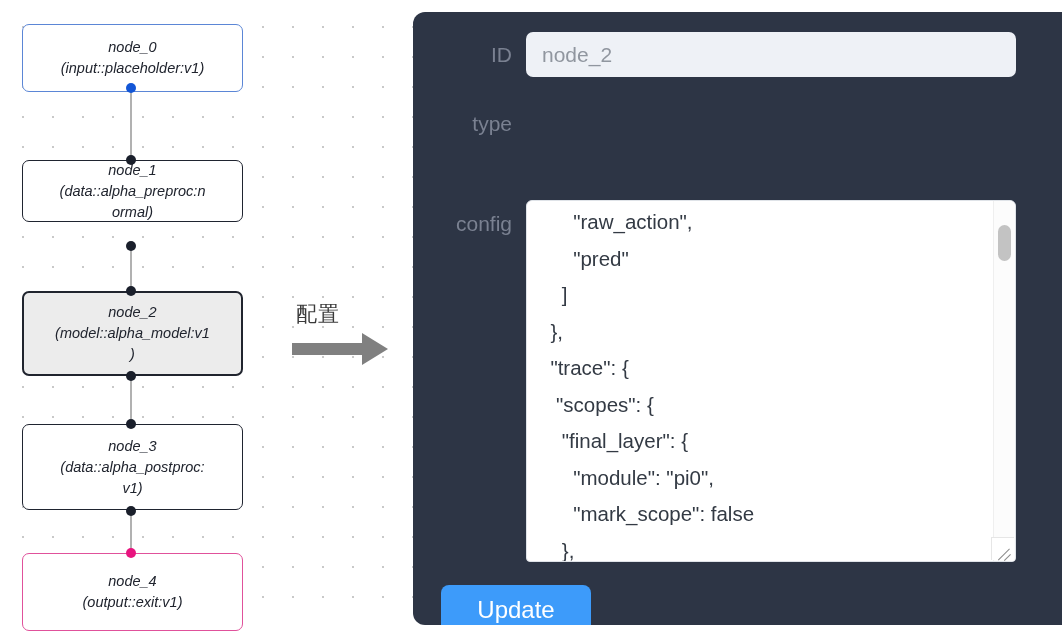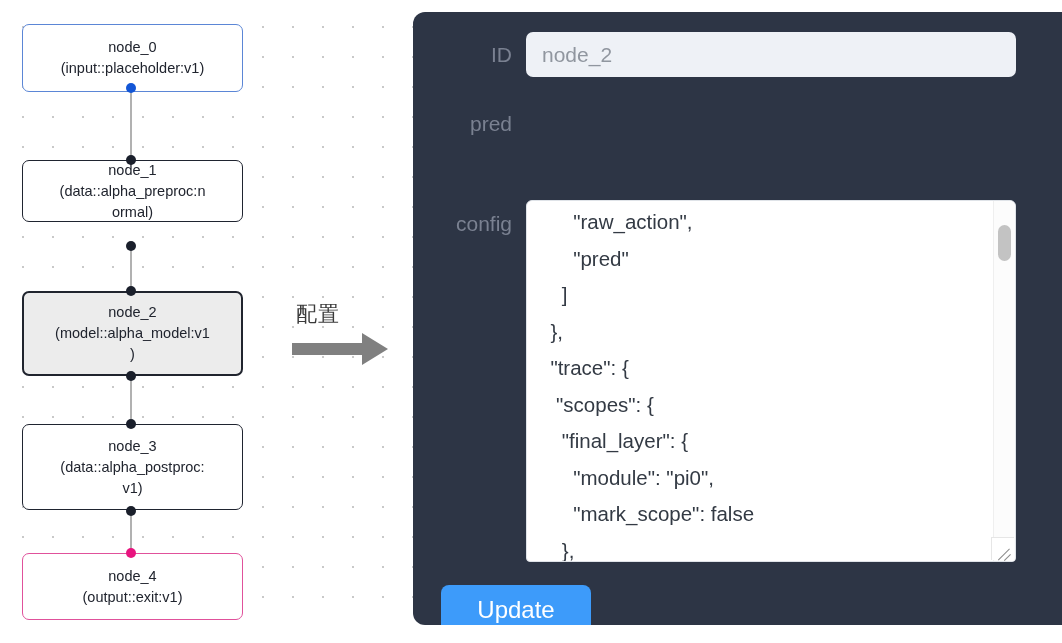--- a/index.html
+++ b/index.html
@@ -46,20 +46,21 @@
     display: flex;
     align-items: center;
     justify-content: center;
     text-align: center;
     color: #20242e;
     font-size: 14.5px;
     line-height: 21px;
     font-family: "Liberation Sans", sans-serif;
     padding: 2px 8px;
     z-index: 3;
+    font-style: italic;
   }
   .node .ntext { display: block; width: 100%; }
   .node.input-node  { border-color: #5b86d6; border-width: 1.6px; }
   .node.output-node { border-color: #e0519b; border-width: 1.6px; }
   .node.selected {
     background: #ececec;
     border-color: #20242e;
     border-width: 2.4px;
   }
 
@@ -269,21 +270,21 @@
   <div class="port" style="left:126px; top:371px;"></div>
 
   <div class="node" style="left:22px; top:424px; width:221px; height:86px;">
     <span class="ntext" style="white-space:pre-line;">node_3
 (data::alpha_postproc:
 v1)</span>
   </div>
   <div class="port" style="left:126px; top:419px;"></div>
   <div class="port" style="left:126px; top:506px;"></div>
 
-  <div class="node output-node" style="left:22px; top:553px; width:221px; height:67px;">
+  <div class="node output-node" style="left:22px; top:553px; width:221px; height:78px;">
     <span class="ntext" style="white-space:pre-line;">node_4
 (output::exit:v1)</span>
   </div>
   <div class="port pink" style="left:126px; top:548px;"></div>
 
   <div id="arrow-group">
     <div id="arrow-label">配置</div>
     <svg id="arrow-shape" width="100" height="36" viewBox="0 0 100 36">
       <path d="M0 12 L70 12 L70 2 L96 18 L70 34 L70 24 L0 24 Z" fill="#808080"></path>
     </svg>
@@ -292,21 +293,21 @@
 </div>
 
 <div id="config-panel">
 
   <div class="field-row" id="row-id">
     <div class="field-label">ID</div>
     <input class="field-input" type="text" value="node_2" style="">
   </div>
 
   <div class="field-row" id="row-type">
-    <div class="field-label">pred</div>
+    <div class="field-label">type</div>
   </div>
 
   <div class="field-row" id="row-config">
     <div class="field-label">config</div>
     <div class="config-box">
       <pre class="config-text">      "raw_action",
       "pred"
     ]
   },
   "trace": {

